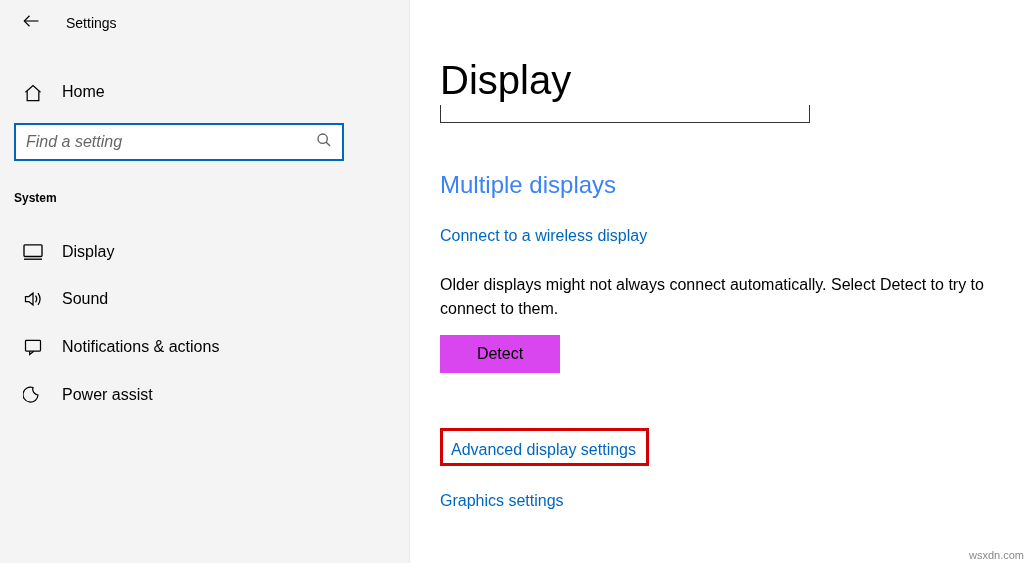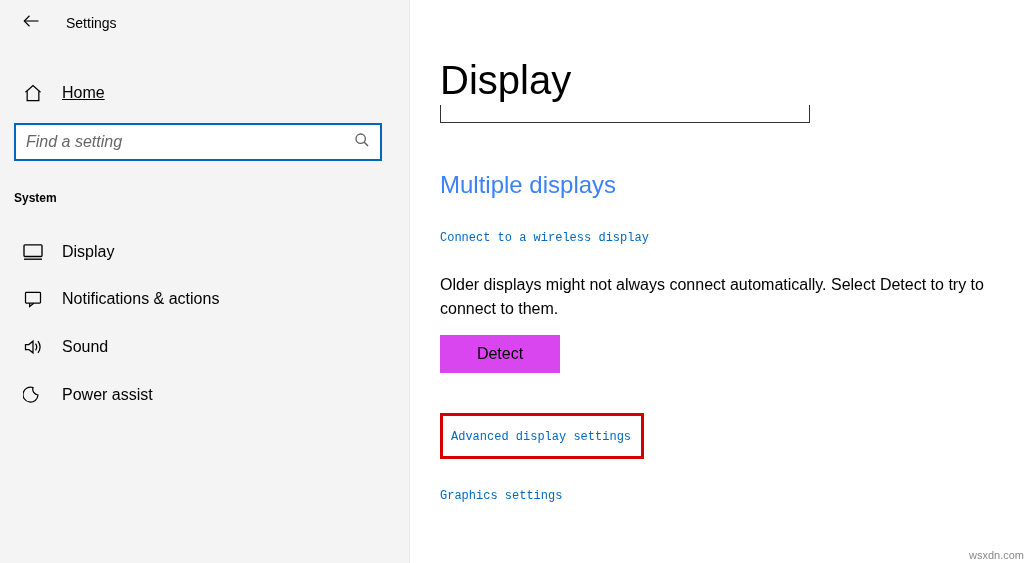--- a/index.html
+++ b/index.html
@@ -35,41 +35,39 @@
       line-height: 1;
       cursor: pointer;
       padding: 4px 6px;
     }
     .settings-title {
       font-size: 14px;
       color: #000;
     }
     .home-row {
       display: flex;
-      align-items: center;
       gap: 18px;
       padding: 10px 0 10px 22px;
       margin-top: 24px;
       cursor: pointer;
-      text-decoration: underline;
     }
     .home-row .icon-slot {
       width: 22px;
       display: flex;
       justify-content: center;
     }
     .home-label {
       font-size: 16px;
       color: #000;
     }
     .search-wrap {
       padding: 10px 22px 0 14px;
     }
     .search-box {
-      width: 368px;
+      width: 330px;
       height: 38px;
       border: 2px solid #0067c0;
       background: #fff;
       display: flex;
       align-items: center;
       padding: 0 10px;
       justify-content: space-between;
     }
     .search-placeholder {
       color: #666;
@@ -124,49 +122,48 @@
       margin-bottom: 48px;
     }
     .section-title {
       font-size: 24px;
       font-weight: 400;
       color: #3b82f6;
       margin-bottom: 28px;
     }
     .link {
       color: #0067c0;
-      font-size: 12px;
+      font-size: 16px;
       cursor: pointer;
       display: inline-block;
-      font-family: Liberation Mono, monospace;
     }
     .body-text {
       font-size: 16px;
       color: #000;
       margin-top: 28px;
       line-height: 1.5;
       max-width: 576px;
     }
     .detect-btn {
       margin-top: 14px;
       width: 120px;
       height: 38px;
       background: #d946ef;
       border: none;
       font-size: 16px;
       text-align: center;
       cursor: pointer;
       color: #000;
     }
     .advanced-wrap {
-      margin-top: 40px;
+      margin-top: 55px;
       margin-bottom: 26px;
       display: inline-block;
       border: 3px solid #d40000;
-      padding: 10px 10px 12px 8px;
+      padding: 10px 10px 4px 8px;
     }
     .watermark {
       position: absolute;
       right: 0;
       bottom: 2px;
       font-size: 11px;
       color: #888;
     }
   </style>
 </head>
@@ -213,42 +210,42 @@
         <svg width="22" height="18" viewBox="0 0 24 20" fill="none" stroke="#000" stroke-width="1.5">
           <rect x="2" y="2" width="20" height="13" rx="1"></rect>
           <line x1="2" y1="18" x2="22" y2="18"></line>
         </svg>
       </span>
       <span class="nav-label">Display</span>
     </div>
 
     <div class="nav-item">
       <span class="icon-slot">
-        <svg width="20" height="20" viewBox="0 0 24 24" fill="none" stroke="#000" stroke-width="1.5">
-          <rect x="3" y="4" width="18" height="13" rx="1"></rect>
-          <path d="M8 17 L8 21 L13 17"></path>
-        </svg>
-      </span>
-      <span class="nav-label">Notifications &amp; actions</span>
-    </div>
-
-    <div class="nav-item">
-      <span class="icon-slot">
         <svg width="22" height="20" viewBox="0 0 24 24" fill="none" stroke="#000" stroke-width="1.5">
           <polygon points="3,9 7,9 12,5 12,19 7,15 3,15"></polygon>
           <path d="M15 8 Q18 12 15 16"></path>
           <path d="M18 5 Q23 12 18 19"></path>
         </svg>
       </span>
       <span class="nav-label">Sound</span>
     </div>
 
     <div class="nav-item">
       <span class="icon-slot">
         <svg width="20" height="20" viewBox="0 0 24 24" fill="none" stroke="#000" stroke-width="1.5">
+          <rect x="3" y="4" width="18" height="13" rx="1"></rect>
+          <path d="M8 17 L8 21 L13 17"></path>
+        </svg>
+      </span>
+      <span class="nav-label">Notifications &amp; actions</span>
+    </div>
+
+    <div class="nav-item">
+      <span class="icon-slot">
+        <svg width="20" height="20" viewBox="0 0 24 24" fill="none" stroke="#000" stroke-width="1.5">
           <path d="M18 12 A9 9 0 1 1 12 3 A7 7 0 0 0 18 12 Z"></path>
         </svg>
       </span>
       <span class="nav-label">Power assist</span>
     </div>
 
   </div>
 </div>
 
 <div class="content">

